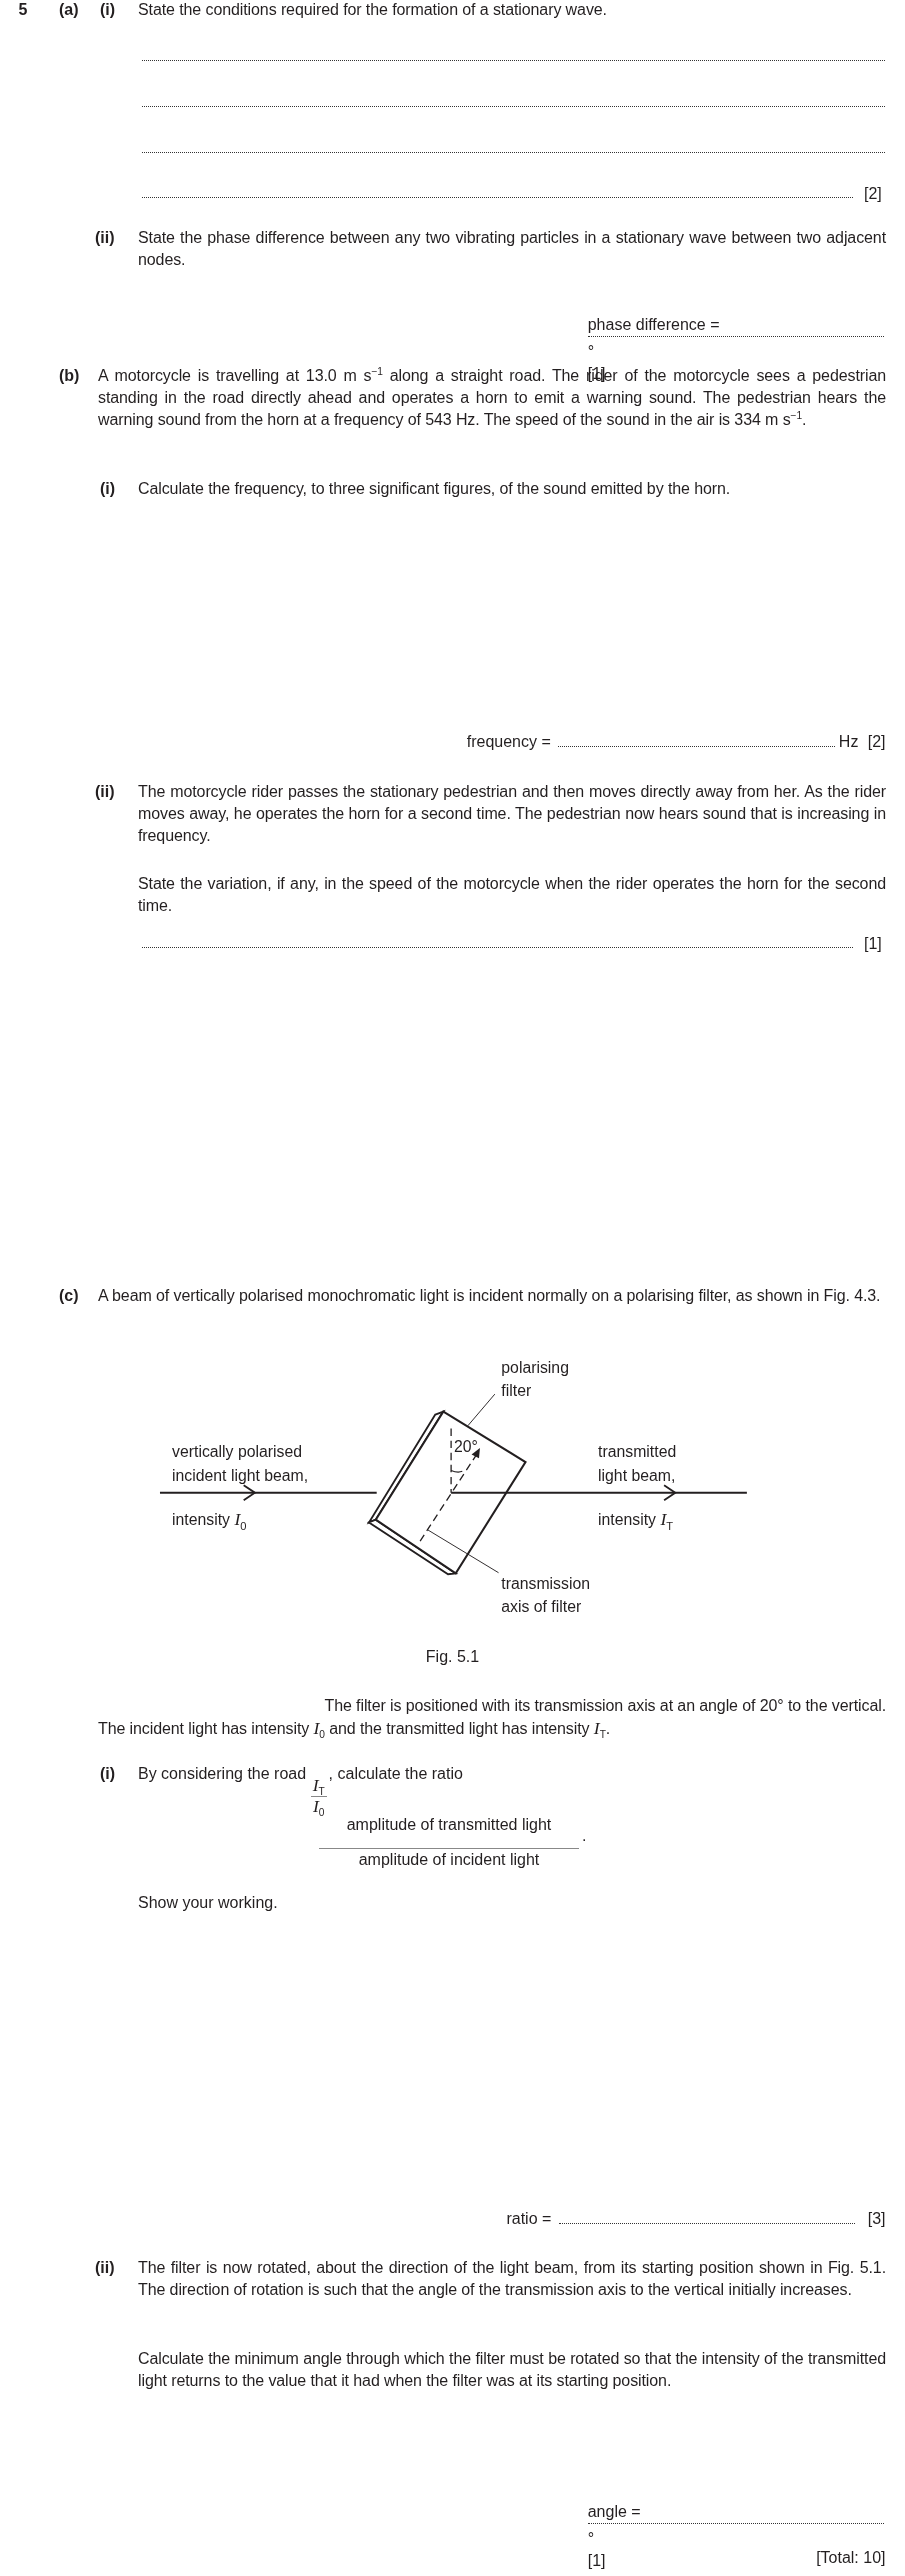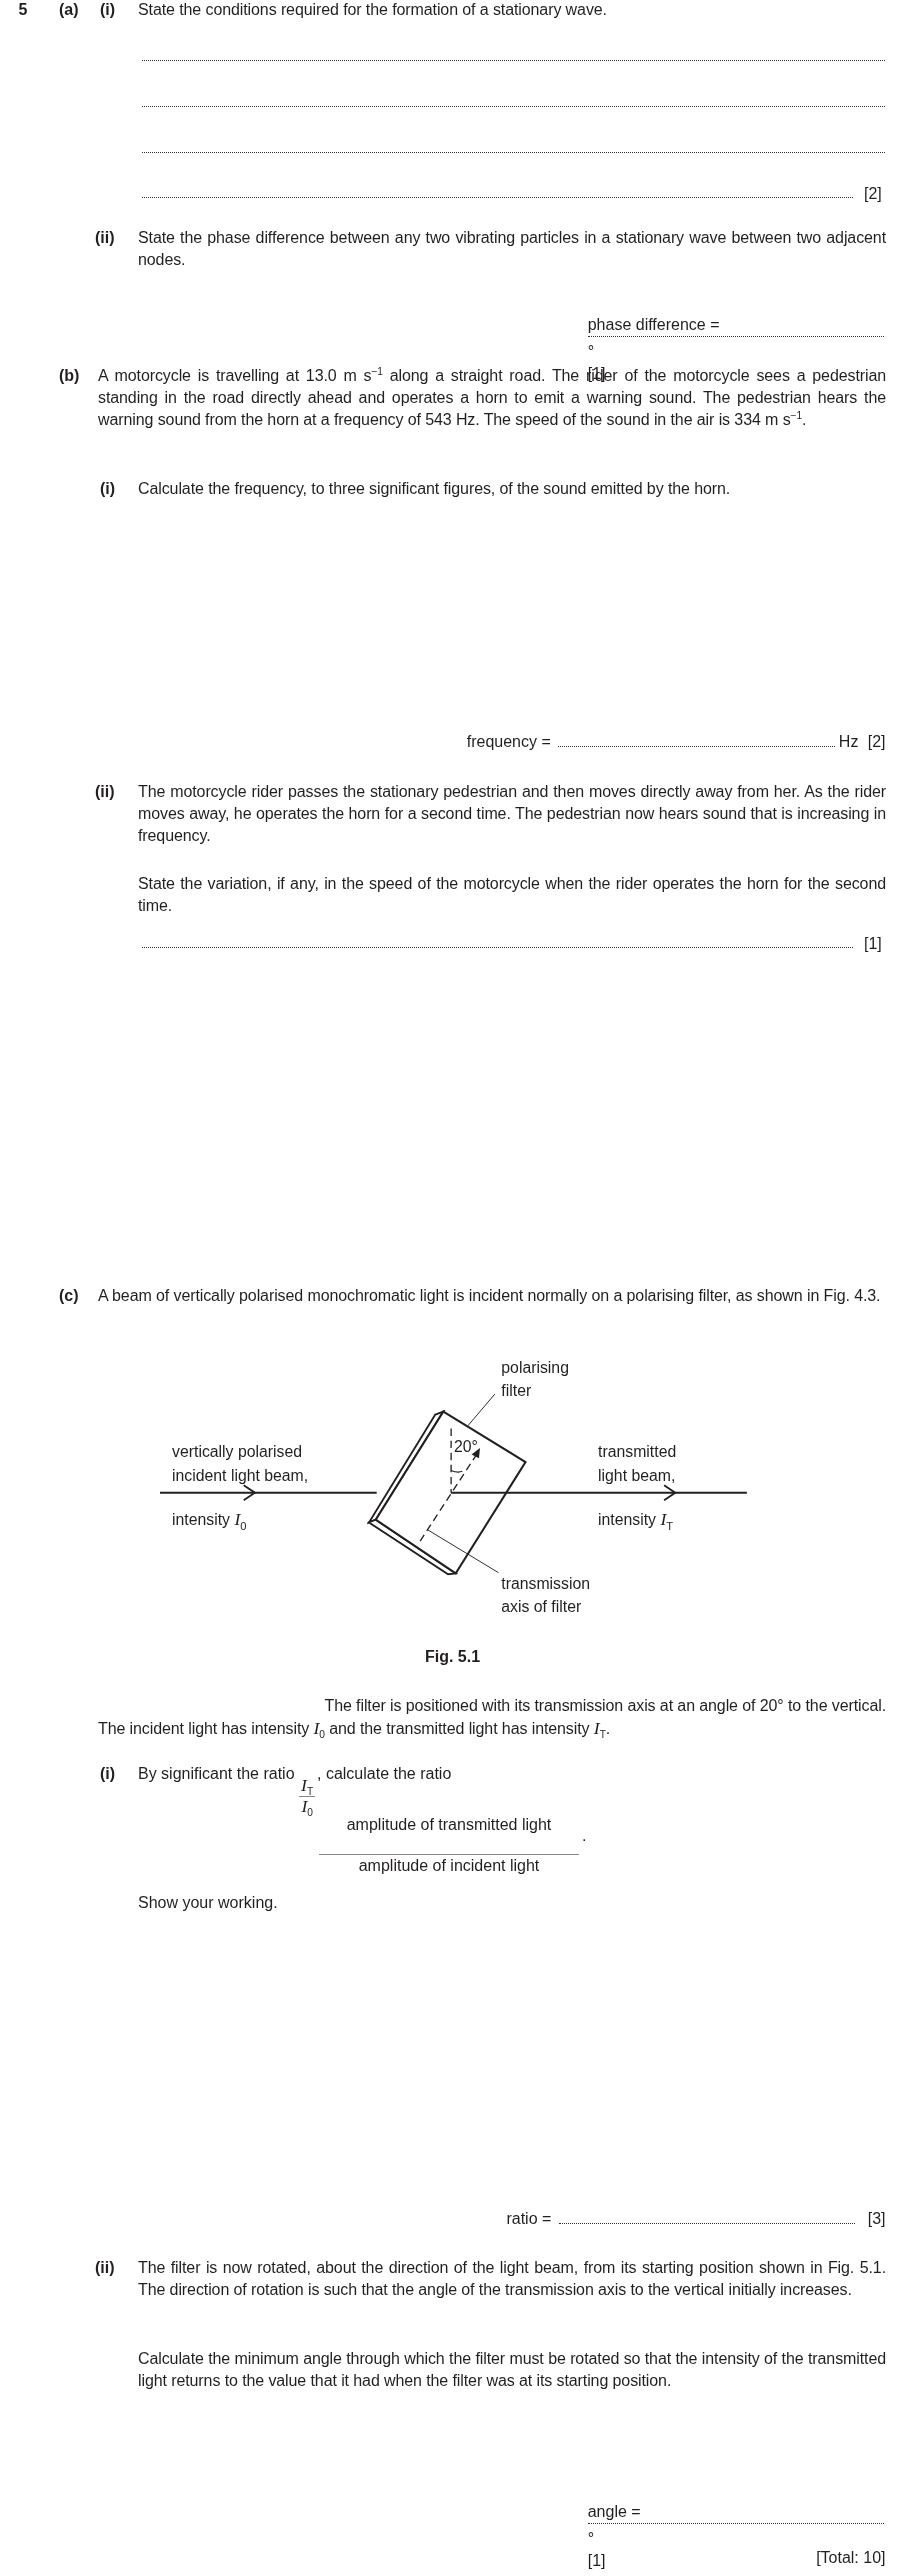--- a/index.html
+++ b/index.html
@@ -10,21 +10,21 @@
   .para { position: absolute; left: 138px; width: 748px; line-height: 22px; text-align: justify; letter-spacing: -0.1px; }
   .para.b { left: 98px; width: 788px; }
   .dots { position: absolute; height: 0; border-bottom: 1.9px dotted #333; }
   .mark { position: absolute; line-height: 22px; }
   .ans { position: absolute; right: 19.5px; line-height: 22px; text-align: right; white-space: nowrap; display: flex; align-items: baseline; }
   .ans .dl { display: inline-block; border-bottom: 1.9px dotted #333; height: 0; margin: 0 3.7px 3.7px 7.4px; }
   sup { font-size: 10.2px; line-height: 0; }
   sub { font-size: 10.2px; line-height: 0; }
   .it { font-family: "Liberation Serif", "DejaVu Serif", serif; font-style: italic; font-size: 17.7px; }
   .fig-label { font-family: "Liberation Sans", sans-serif; font-size: 17px; fill: #231f20; }
-  .fig-title { font-weight: bold; }
+  .fig-title { font-weight: normal; }
   .frac { display: inline-flex; flex-direction: column; align-items: center; vertical-align: middle; line-height: 18.6px; margin: 0 1.9px; }
   .frac .num { border-bottom: 0.9px solid #666; padding: 0 1.9px; margin-top: 44px; }
 </style>
 </head>
 <body>
 
 <div class="abs lbl" style="left:18.6px; top:-0.9px;">5</div>
 <div class="abs lbl" style="left:59px; top:-0.9px;">(a)</div>
 <div class="abs lbl" style="left:100px; top:-0.9px;">(i)</div>
 <div class="para" style="top:-0.9px;">State the conditions required for the formation of a stationary wave.</div>
@@ -103,30 +103,30 @@
   <text x="539" y="1732" class="fig-label">axis of filter</text>
 </svg>
 
 <div class="abs fig-title" style="left:0; width:905px; text-align:center; top:1646px; line-height:22px;">Fig. 5.1</div>
 
 <div class="para b" style="top:1695px; text-align:right;">The filter is positioned with its transmission axis at an angle of 20° to the vertical.</div>
 <div class="para b" style="top:1717px; text-align:left;"><span>The incident light has intensity </span><span class="it">I</span><sub>0</sub><span> and the transmitted light has intensity </span><span class="it">I</span><sub>T</sub><span>.</span></div>
 
 <div class="abs lbl" style="left:100px; top:1763px;">(i)</div>
 <div class="abs" style="left:138px; top:1745px; line-height:22px; display:flex; align-items:center; height:58px;">
-  <span>By significant the ratio</span>
+  <span>By considering the road</span>
   <span class="frac" style="margin-left:4.7px;">
     <span class="num" style="border-bottom-color:#888;"><span class="it">I</span><sub>T</sub></span>
     <span><span class="it">I</span><sub>0</sub></span>
   </span>
   <span>, calculate the ratio</span>
 </div>
 
 <div class="abs" style="left:319px; top:1814px; width:260px; text-align:center; line-height:22px;">
-  <div style="border-bottom:1.4px solid #888; padding-bottom:18px;">amplitude of transmitted light</div>
+  <div style="border-bottom:1.4px solid #888; padding-bottom:12px;">amplitude of transmitted light</div>
   <div>amplitude of incident light</div>
 </div>
 <div class="abs" style="left:582px; top:1825px; line-height:22px;">.</div>
 
 <div class="abs" style="left:138px; top:1892px; line-height:22px;">Show your working.</div>
 
 <div class="ans" style="top:2208px;">
   <span>ratio =</span>
   <span class="dl" style="width:296px;"></span>
   <span style="margin-left:9.3px;">[3]</span>

